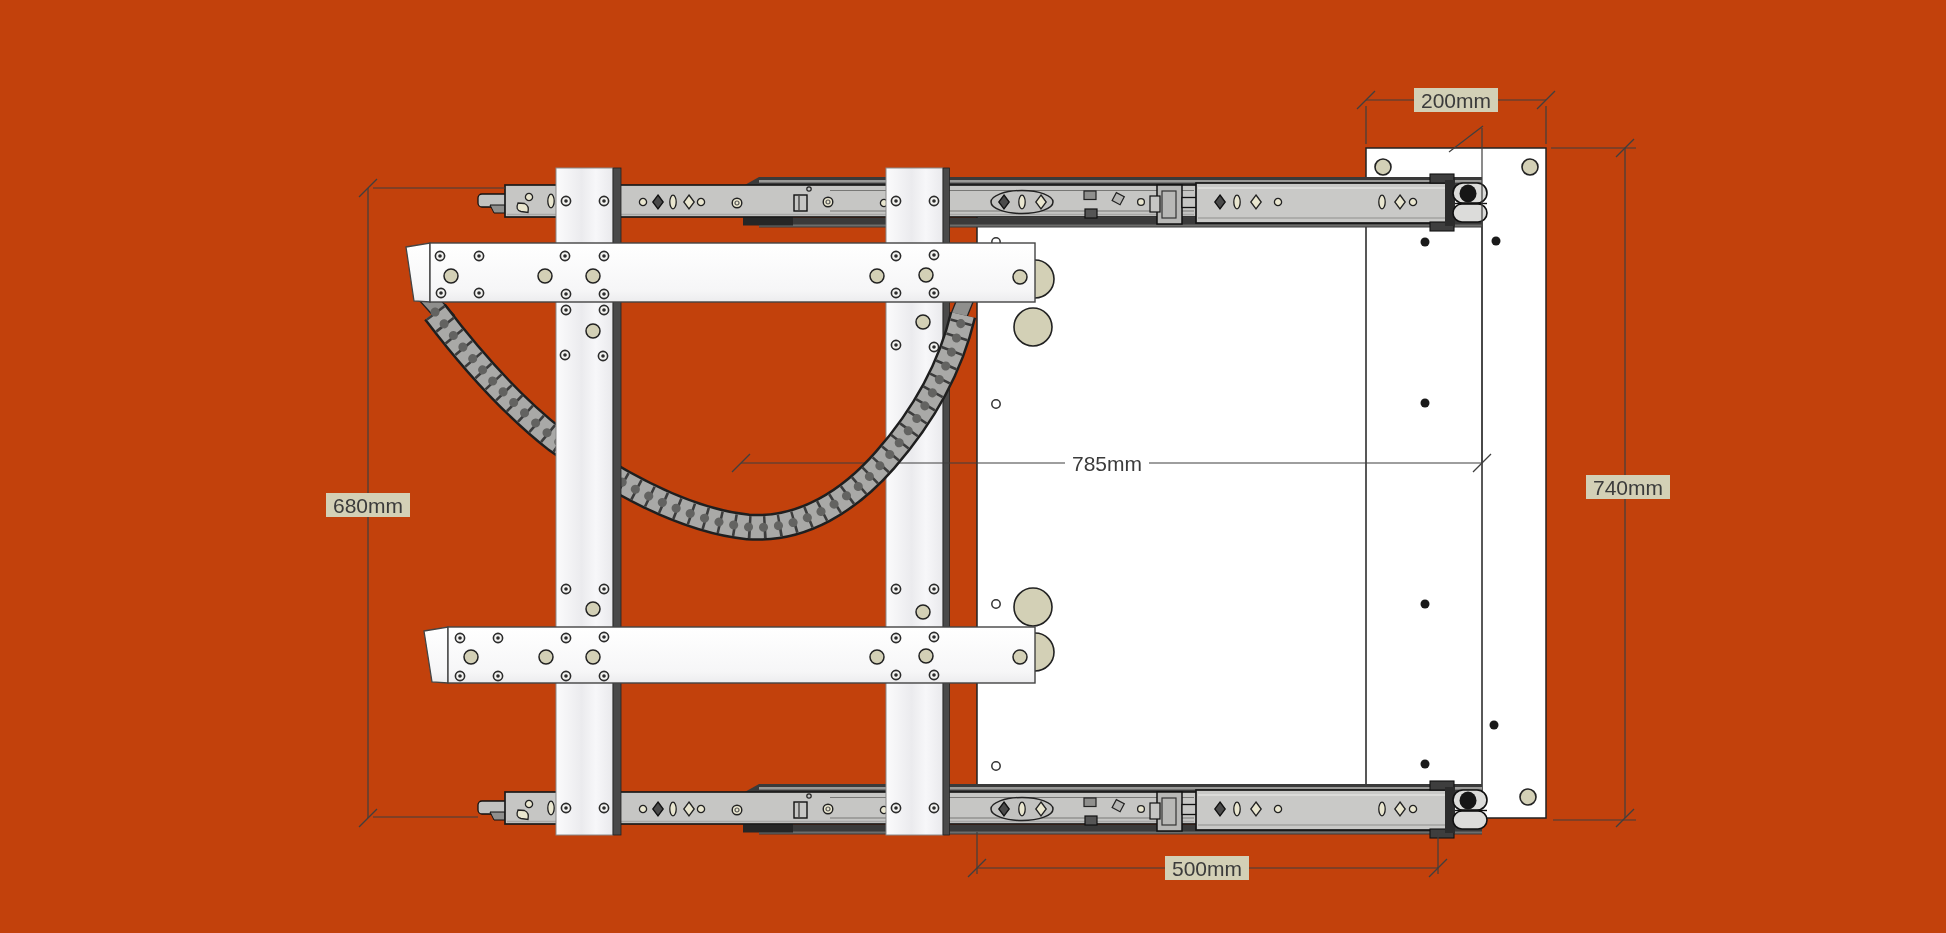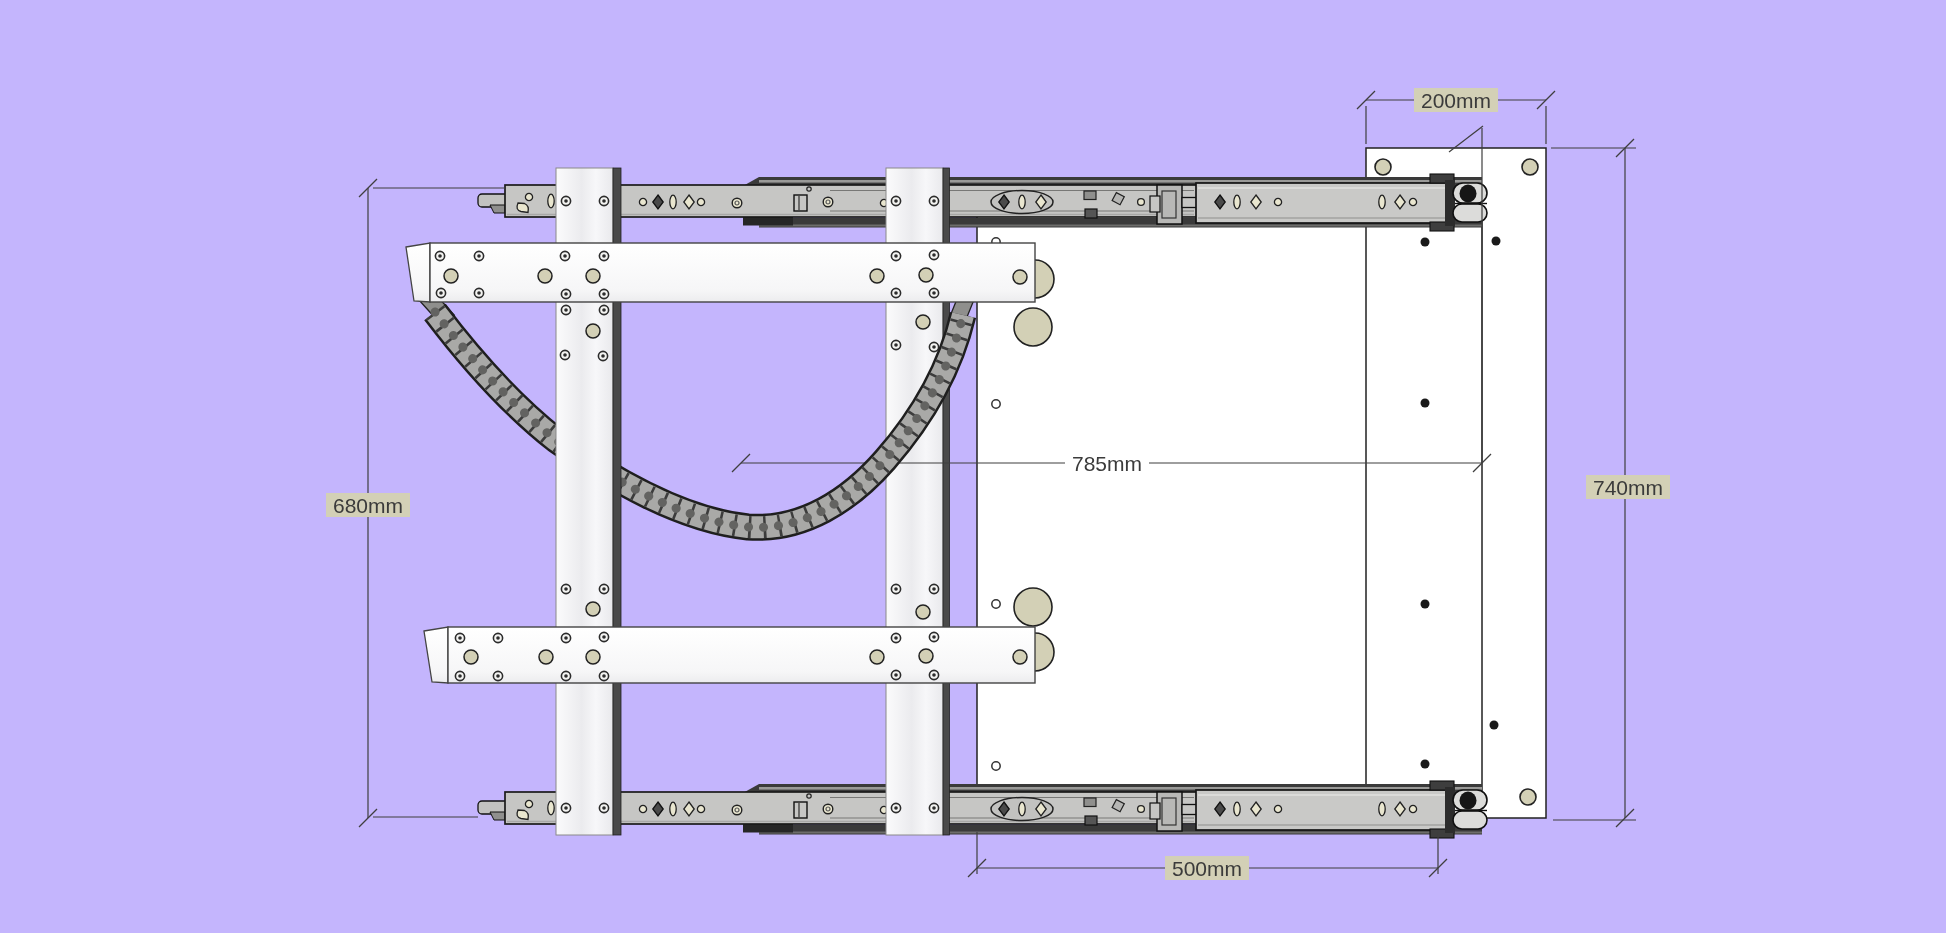--- a/index.html
+++ b/index.html
@@ -1,16 +1,16 @@
 <!DOCTYPE html>
 <html><head>
 <meta charset="utf-8">
 <style>
   html,body{margin:0;padding:0;background:#d3d0b6;}
-  #stage{position:relative;width:1946px;height:933px;background:#c4b5fd;overflow:hidden;
+  #stage{position:relative;width:1946px;height:933px;background:#c2410c;overflow:hidden;
          font-family:"Liberation Sans",sans-serif;}
   svg{position:absolute;top:0;left:0;}
   text{font-family:"Liberation Sans",sans-serif;fill:#3b3b3b;font-size:21px;}
 </style>
 </head>
 <body>
 
 <div id="stage">
 <svg width="1946" height="933" viewBox="0 0 1946 933">
   <defs>

